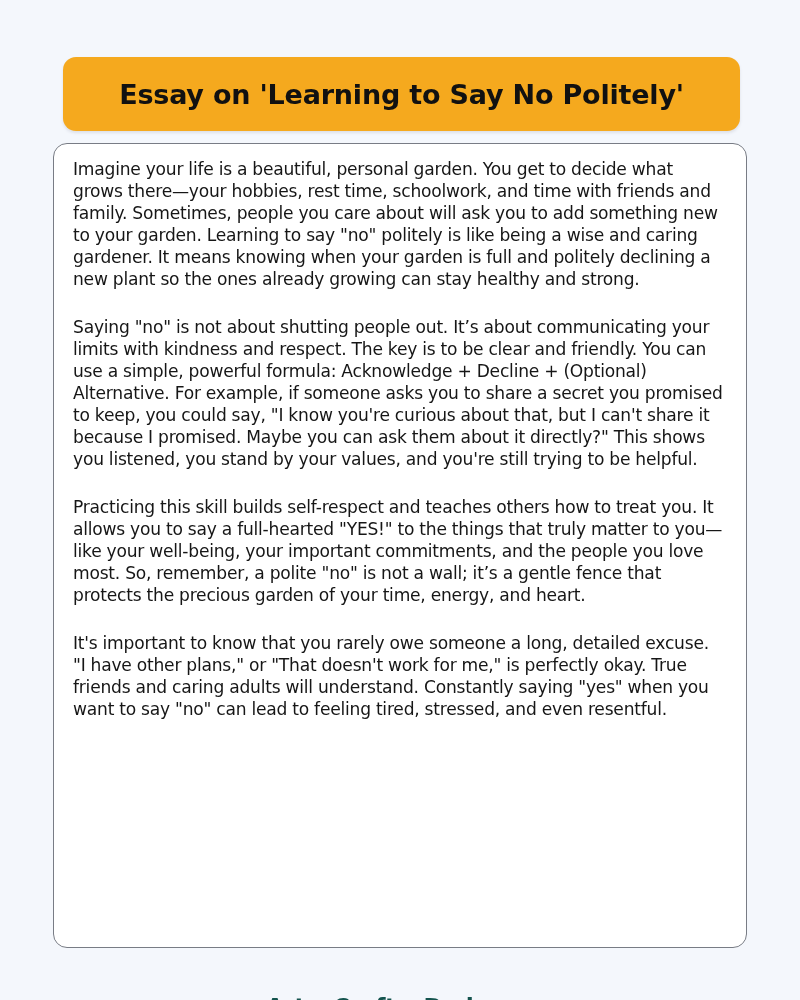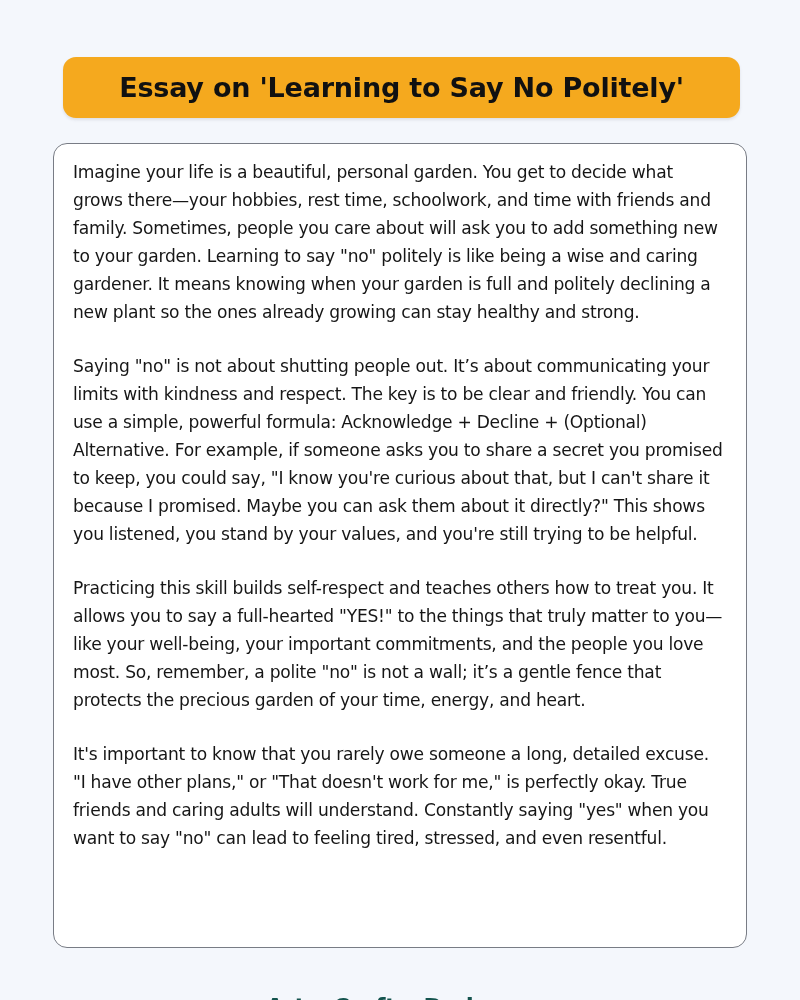--- a/index.html
+++ b/index.html
@@ -19,21 +19,21 @@
     width: 800px;
     height: 1000px;
     box-sizing: border-box;
   }
   
   .title-banner {
     position: absolute;
     left: 63px;
     top: 57px;
     width: 677px;
-    height: 61px;
+    height: 74px;
     background: #f5a91e;
     border-radius: 13px;
     box-shadow: 0 2px 3px rgba(120, 120, 140, 0.18);
     display: flex;
     align-items: center;
     justify-content: center;
     box-sizing: border-box;
   }
   .title-text {
     font-family: "DejaVu Sans", sans-serif;
@@ -55,21 +55,21 @@
     background: #ffffff;
     border: 1.4px solid #787c85;
     border-radius: 14px;
     box-sizing: border-box;
     padding: 14px 22px 10px 19px;
     overflow: hidden;
   }
   .essay-body {
     font-family: "DejaVu Sans", sans-serif;
     font-size: 17.1px;
-    line-height: 28px;
+    line-height: 22px;
     color: #161616;
     letter-spacing: -0.22px;
     word-spacing: -0.1px;
   }
   .essay-body p {
     margin: 0 0 26px 0;
     text-align: left;
   }
   .essay-body p:last-child {
     margin-bottom: 0;

